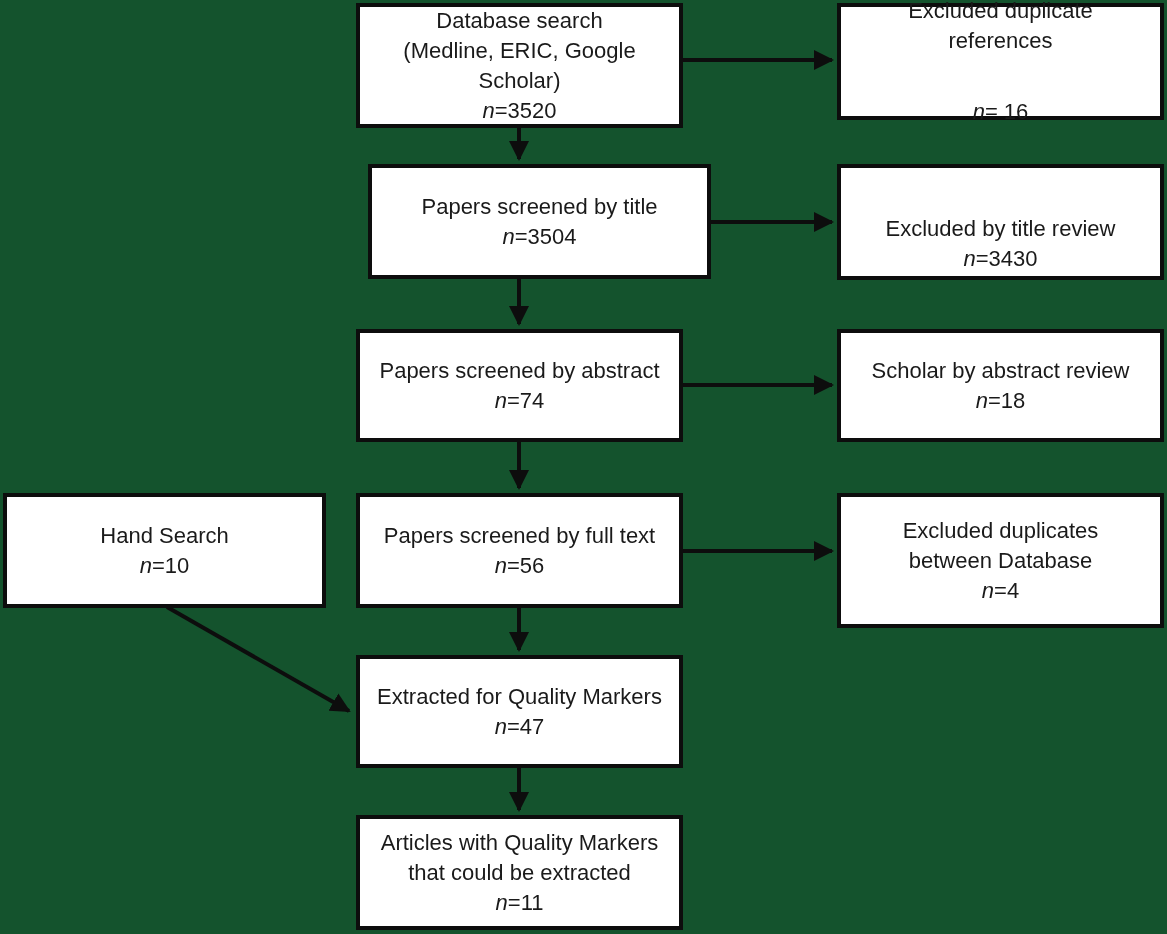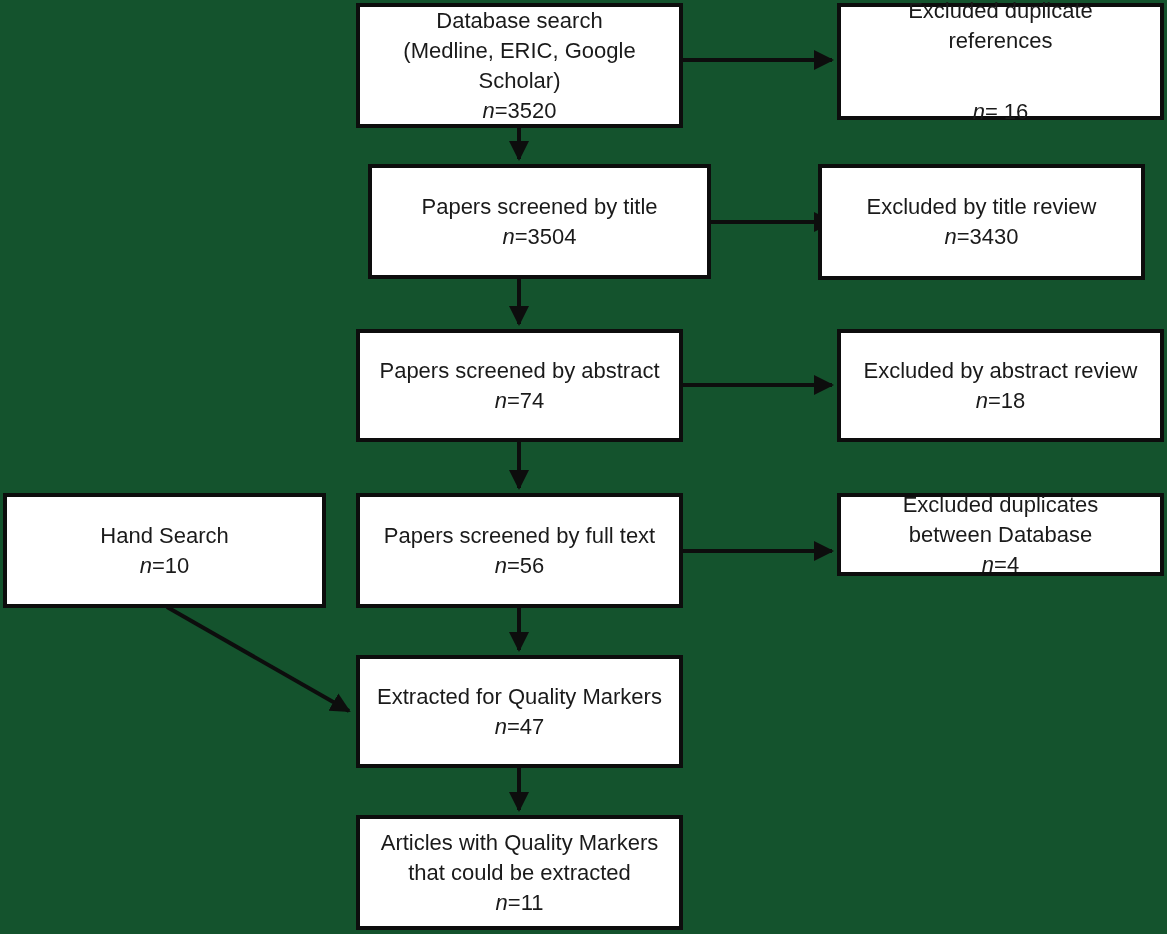--- a/index.html
+++ b/index.html
@@ -38,23 +38,23 @@
   }
   
   #node-database-search            { left: 356px; top: 3px;   width: 327px; height: 125px; }
   #node-papers-screened-title      { left: 368px; top: 164px; width: 343px; height: 115px; }
   #node-papers-screened-abstract   { left: 356px; top: 329px; width: 327px; height: 113px; }
   #node-papers-screened-full-text  { left: 356px; top: 493px; width: 327px; height: 115px; }
   #node-extracted-quality-markers  { left: 356px; top: 655px; width: 327px; height: 113px; }
   #node-articles-quality-markers   { left: 356px; top: 815px; width: 327px; height: 115px; }
   
   #node-excluded-duplicate-references          { left: 837px; top: 3px;   width: 327px; height: 117px; gap: 41px; }
-  #node-excluded-title-review                  { left: 818px; top: 164px; width: 327px; height: 116px; }
+  #node-excluded-title-review                  { left: 837px; top: 164px; width: 327px; height: 116px; justify-content: flex-end; }
   #node-excluded-abstract-review               { left: 837px; top: 329px; width: 327px; height: 113px; }
-  #node-excluded-duplicates-between-database   { left: 837px; top: 493px; width: 327px; height: 83px; }
+  #node-excluded-duplicates-between-database   { left: 837px; top: 493px; width: 327px; height: 135px; }
   
   #node-hand-search                { left: 3px;  top: 493px; width: 323px; height: 115px; }
 
   #arrows {
     position: absolute;
     left: 0; top: 0;
     width: 1167px;
     height: 934px;
     pointer-events: none;
   }
@@ -115,21 +115,21 @@
   </div>
 
   <div class="node" id="node-papers-screened-abstract">
     <div class="box-text">Papers screened by abstract</div>
     <div class="n-line">
       <span class="n-sym">n</span><span>=74</span>
     </div>
   </div>
 
   <div class="node" id="node-excluded-abstract-review">
-    <div class="box-text">Excluded by abstract review</div>
+    <div class="box-text">Scholar by abstract review</div>
     <div class="n-line">
       <span class="n-sym">n</span><span>=18</span>
     </div>
   </div>
 
   <div class="node" id="node-hand-search">
     <div class="box-text">Hand Search</div>
     <div class="n-line">
       <span class="n-sym">n</span><span>=10</span>
     </div>

